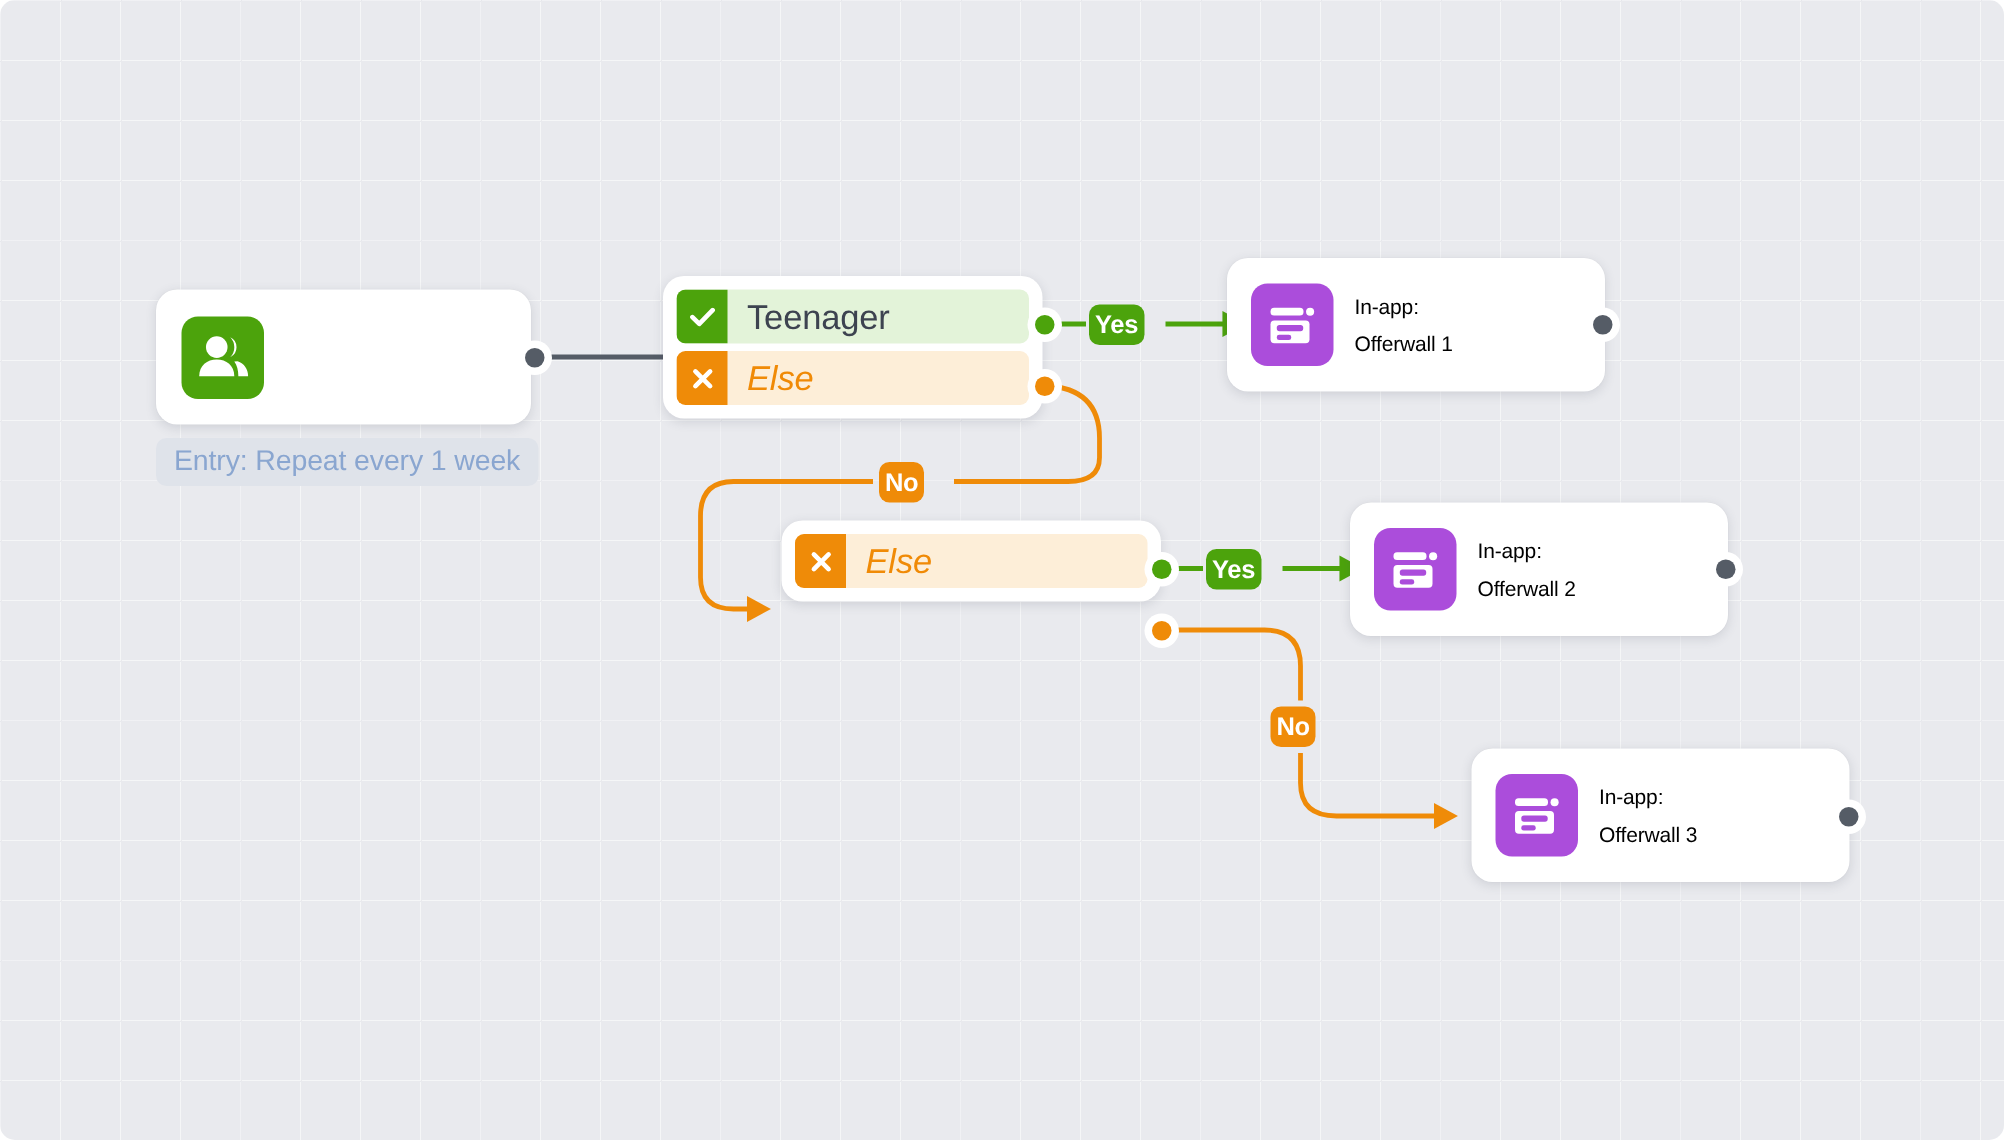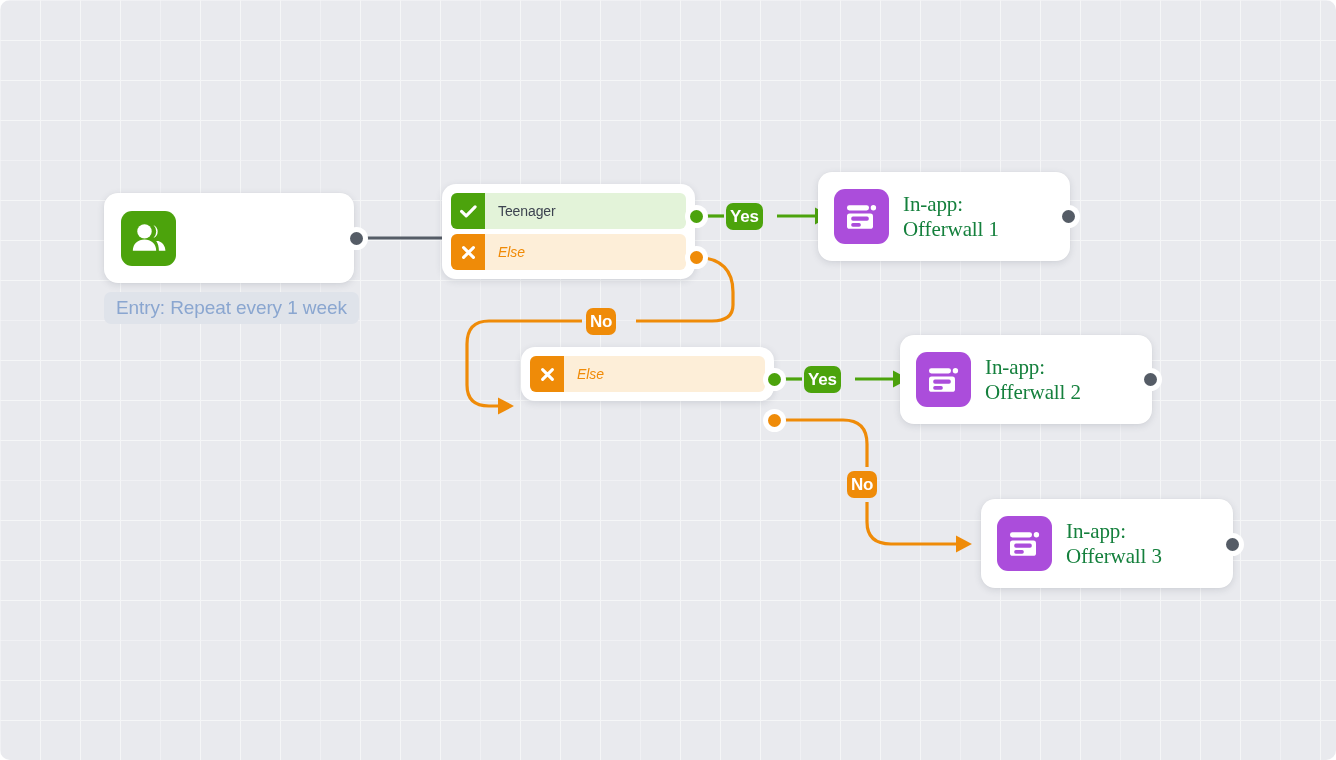--- a/index.html
+++ b/index.html
@@ -72,26 +72,25 @@
     height: 55px;
     border-radius: 11px;
     flex: none;
     display: flex;
     align-items: center;
     justify-content: center;
   }
   .icon-green { background: #4ca30c; }
   .icon-purple { background: #ab4ddb; }
   .node-title {
-    font-size: 21px;
+    font-size: 14px;
     line-height: 25px;
-    color: #15803d;
+    color: #000000;
     letter-spacing: -0.1px;
     white-space: pre-line;
-    font-family: Liberation Serif, serif;
   }
 
   
   .entry-pill {
     position: absolute;
     left: 104px;
     top: 292px;
     height: 32px;
     padding: 0 12px;
     display: flex;
@@ -132,21 +131,21 @@
     justify-content: center;
     color: #ffffff;
     font-size: 20px;
     font-weight: bold;
     line-height: 1;
   }
   .badge-green { background: #4ca30c; }
   .badge-orange { background: #ef8b08; }
   .row-label {
     padding-left: 13px;
-    font-size: 14px;
+    font-size: 23px;
     letter-spacing: -0.1px;
   }
   .label-dark { color: #3d4350; }
   .label-orange { color: #f08a06; }
 
   
   .msg-card {
     padding: 0 22px 0 16px;
     gap: 14px;
   }

